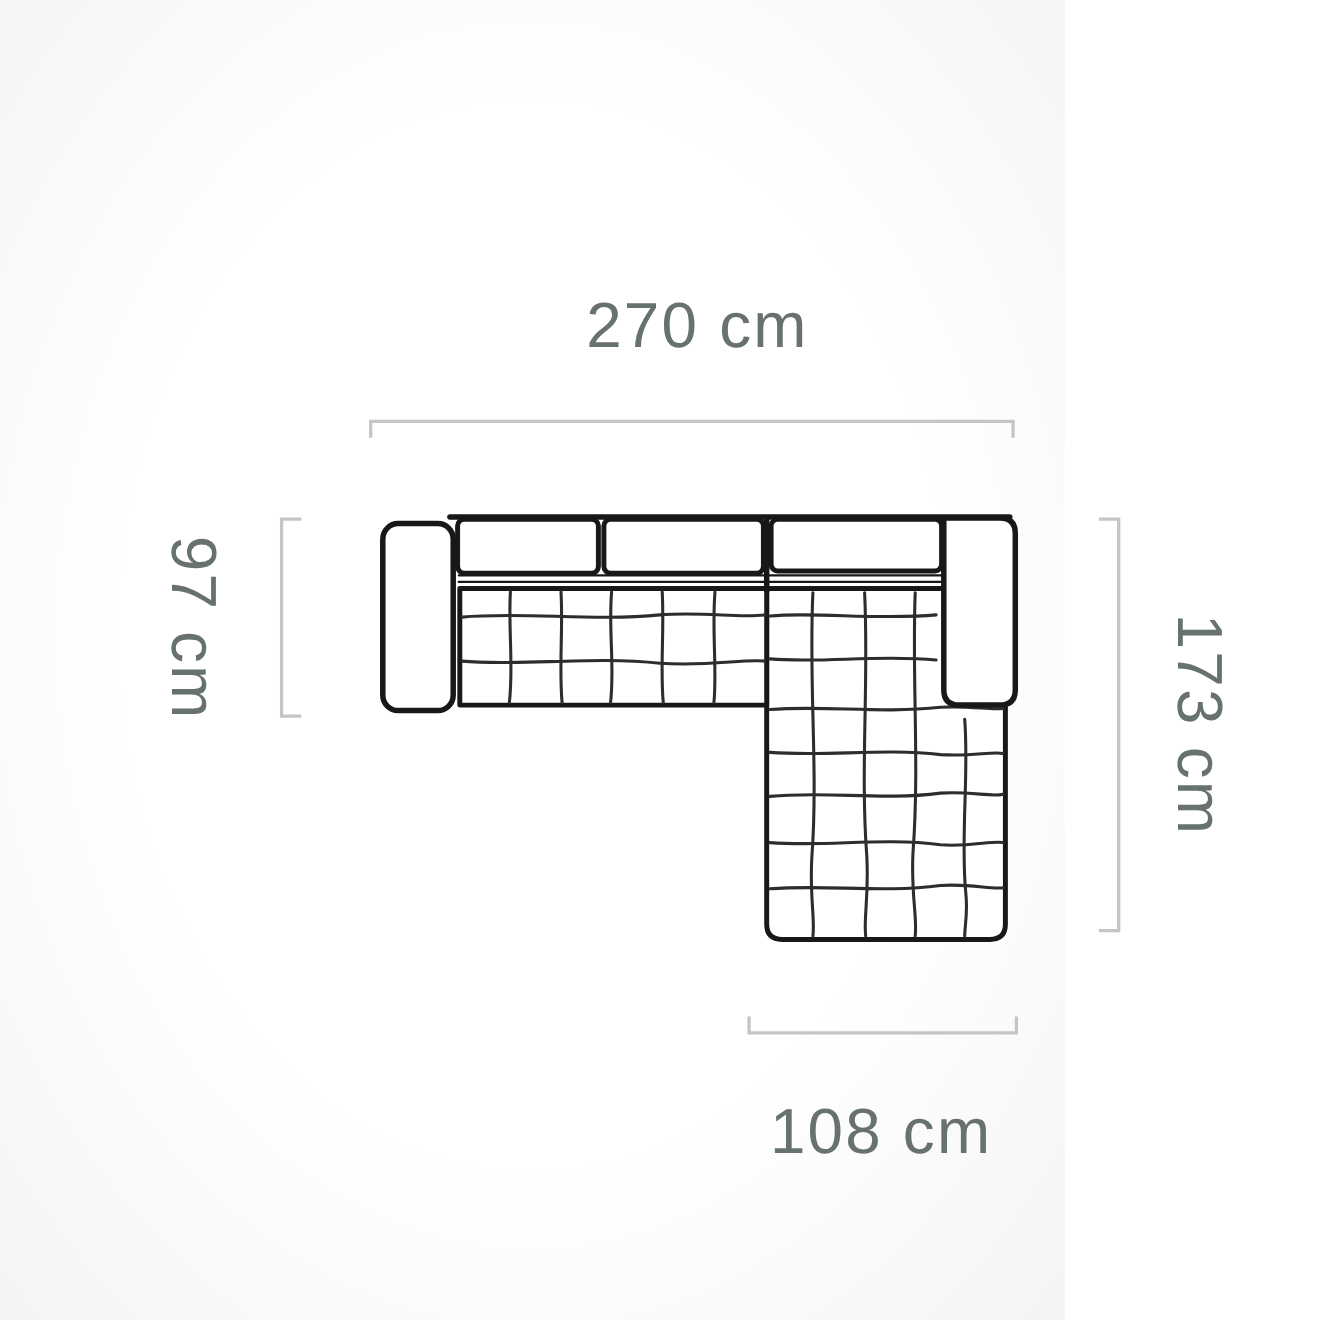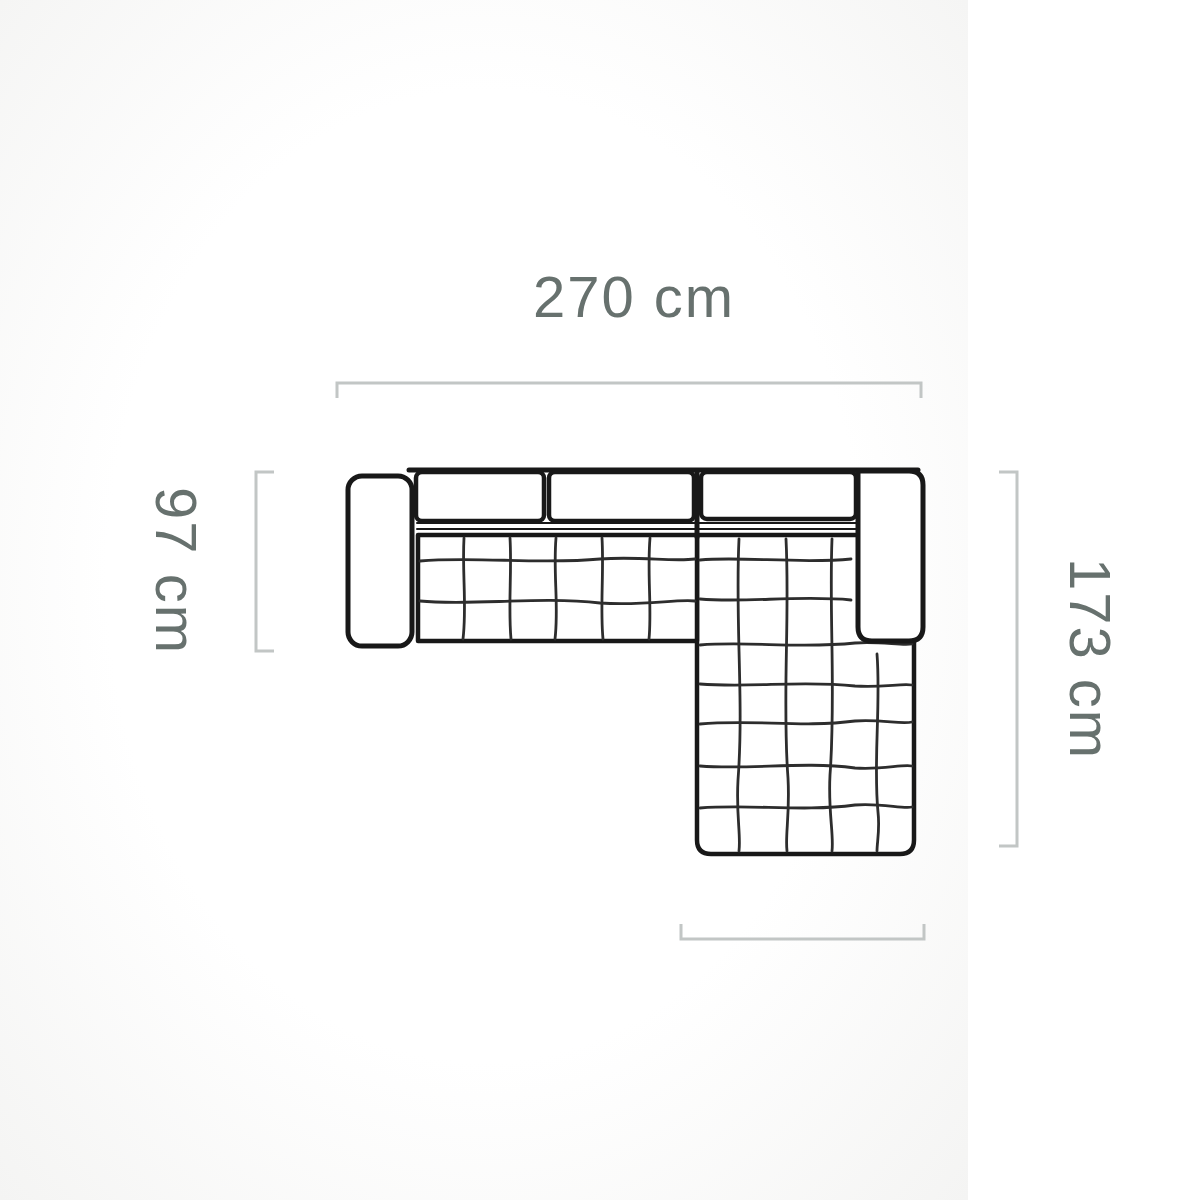--- a/index.html
+++ b/index.html
@@ -105,13 +105,14 @@
       <path fill="#ffffff" stroke-width="5" d="M858 471 H909 Q923 471 923 485 V627 Q923 641 909 641 H872 Q858 641 858 627 Z"></path>
     </g>
   </svg>
 
   <div class="dim-label lbl-top" style="color: rgb(103, 113, 110);">270 cm</div>
 
   <div class="dim-label rot90 lbl-left" style="color: rgb(103, 113, 110);">97 cm</div>
 
   <div class="dim-label rot90 lbl-right" style="color: rgb(103, 113, 110);">173 cm</div>
 
+  <div class="dim-label lbl-bottom" style="color: rgb(103, 113, 110);">108 cm</div>
 </div>
 
 </body></html>

